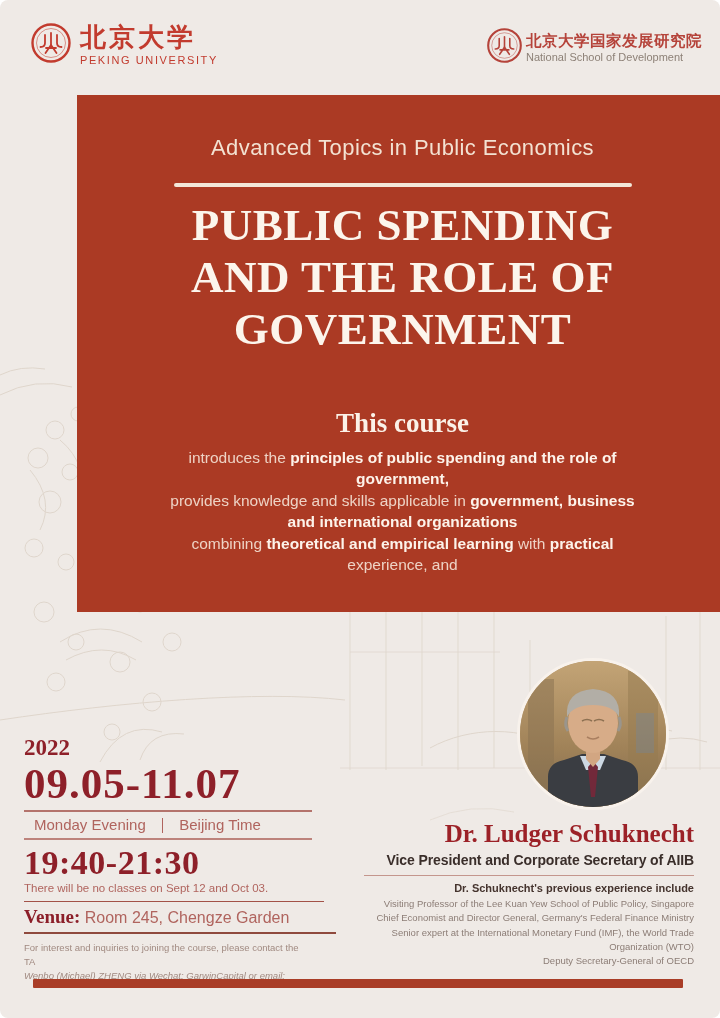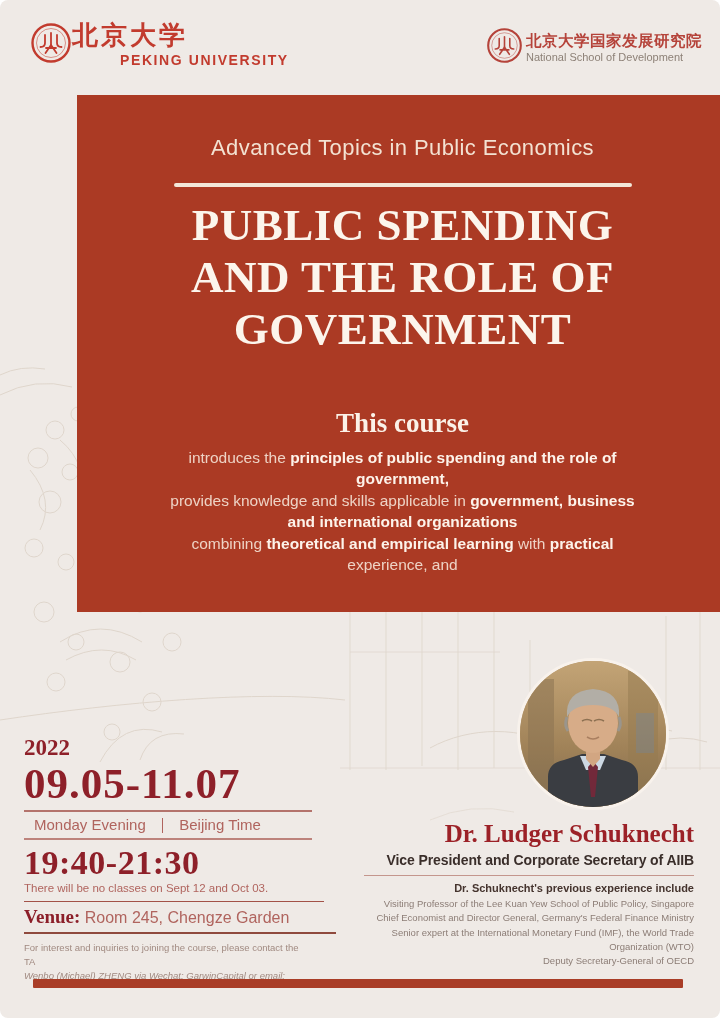--- a/index.html
+++ b/index.html
@@ -4,23 +4,23 @@
 <style>
   html,body{margin:0;padding:0;background:#ffffff;}
   .poster{
     position:relative;width:720px;height:1018px;margin:0 auto;
     background:#efeae6;overflow:hidden;border-radius:8px;
     font-family:"Liberation Sans",sans-serif;
   }
   .bg-art{position:absolute;left:0;top:0;pointer-events:none;}
 
   
-  .pku-logo{position:absolute;left:30px;top:22px;display:flex;align-items:center;}
+  .pku-logo{position:absolute;left:30px;top:22px;display:flex;align-items:center;gap:8px;}
   .pku-text .cn{font-family:"Liberation Serif",serif;font-weight:700;font-size:26px;color:#c23b2e;letter-spacing:3px;line-height:1;}
-  .pku-text .en{font-size:14px;color:#c23b2e;letter-spacing:1.6px;font-weight:700;margin-top:3px;margin-left:48px;}
+  .pku-text .en{font-size:11px;color:#c23b2e;letter-spacing:1.6px;font-weight:400;margin-top:3px;}
   .nsd-logo{position:absolute;left:486px;top:27px;display:flex;align-items:center;gap:3px;}
   .nsd-text .cn{font-size:15.5px;font-weight:700;color:#b5433a;letter-spacing:0.5px;line-height:1.15;}
   .nsd-text .en{font-size:11px;color:#8d8177;margin-top:2px;}
 
   
   .red-card{
     position:absolute;left:77px;top:95px;width:651px;height:517px;
     background:#ab3a24;text-align:center;box-sizing:border-box;padding-top:40px;
   }
   .kicker{font-size:22px;color:#f3e2d2;letter-spacing:0.4px;line-height:1.2;}

